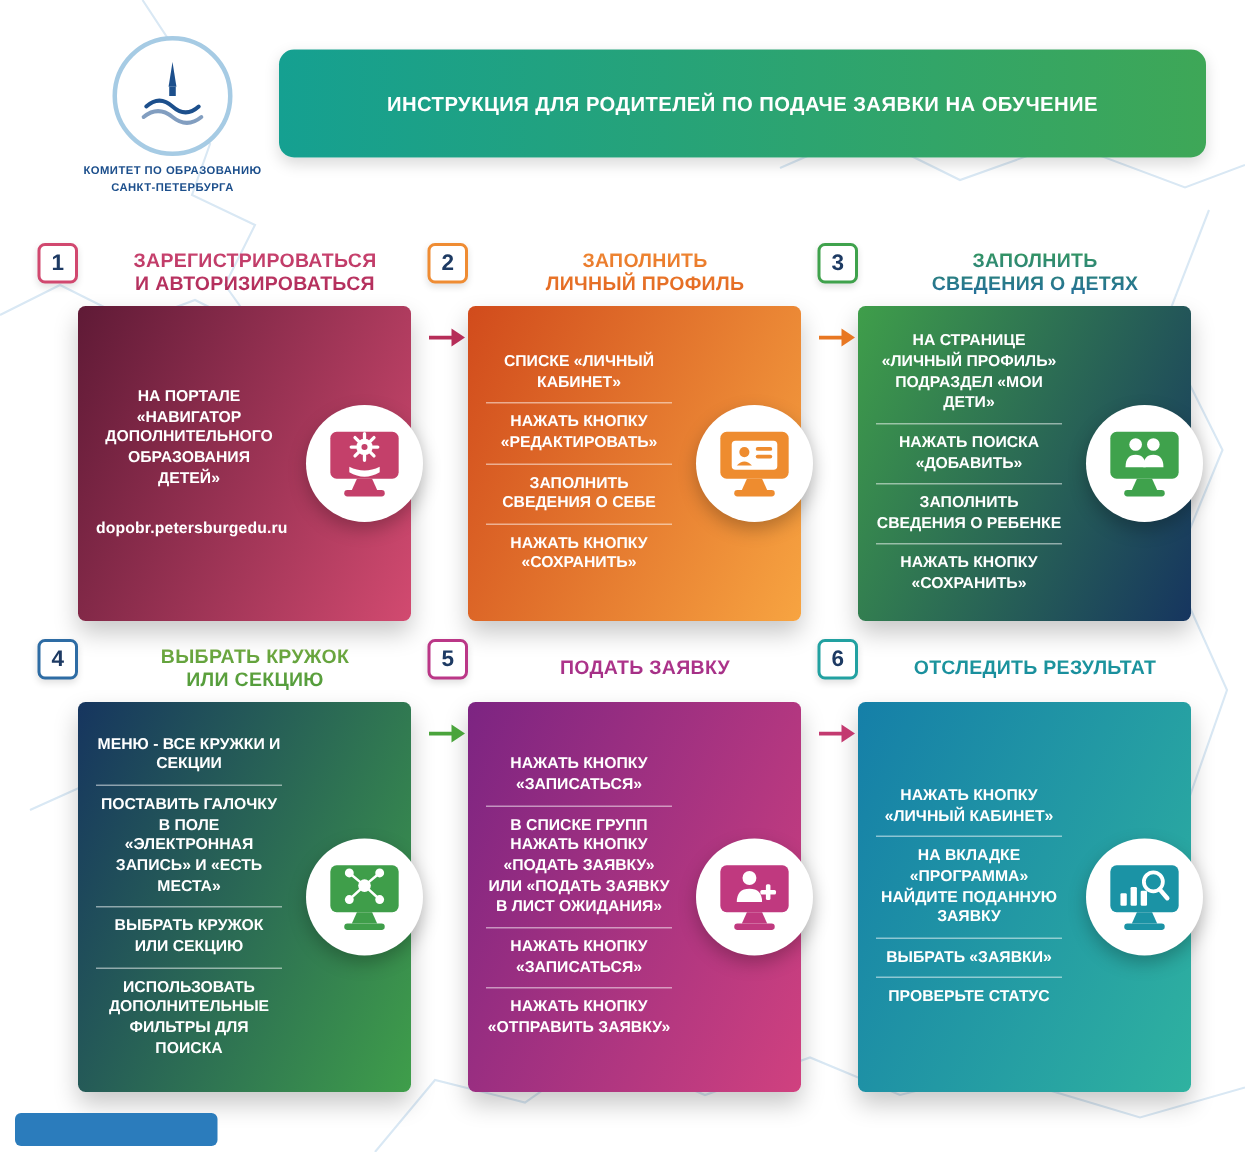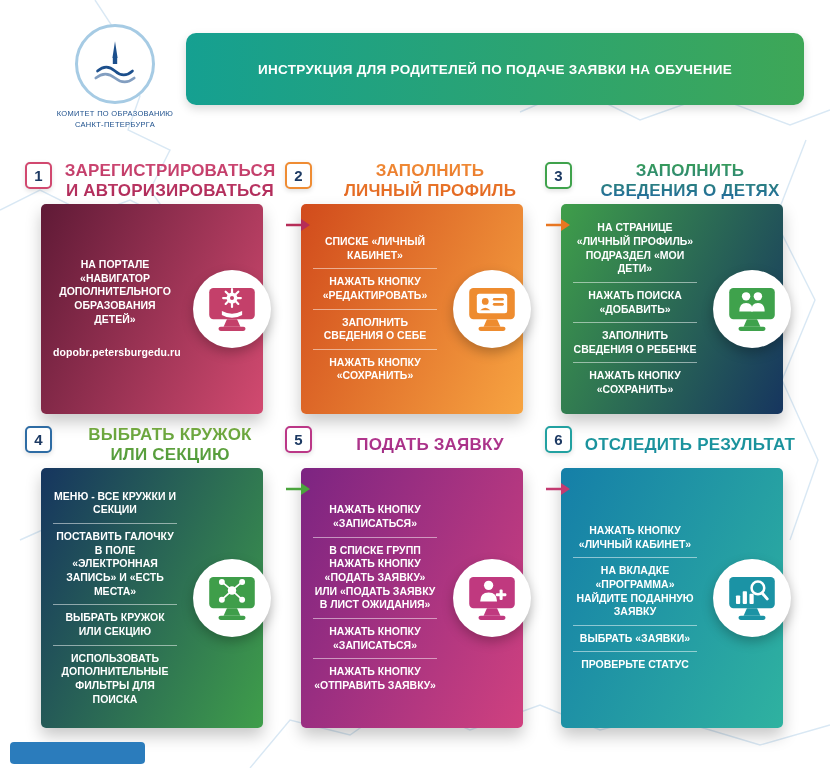--- a/index.html
+++ b/index.html
@@ -9,48 +9,48 @@
   .canvas { position:relative; width:830px; height:768px; background:#fff; overflow:hidden; margin:0 auto; }
 
   .map-bg { position:absolute; inset:0; z-index:0; color:var(--map-color,#d9e8f4); }
   .map-bg path { stroke:currentColor; fill:none; stroke-width:1.4; }
 
   
   .logo { position:absolute; left:45px; top:24px; width:140px; text-align:center; z-index:2; }
   .logo-circle { width:80px; height:80px; margin:0 auto; background:#fff; border:3px solid var(--logo-ring,#a6cbe4);
                  border-radius:50%; display:flex; align-items:center; justify-content:center; }
   .logo-circle svg { width:56px; height:56px; color:var(--logo-color,#1c4f8c); }
-  .logo-text { margin-top:5px; font-size:7.5px; font-weight:normal; color:var(--logo-color,#1c4f8c);
+  .logo-text { margin-top:5px; font-size:7.5px; font-weight:bold; color:var(--logo-color,#1c4f8c);
                line-height:1.4; letter-spacing:.3px; }
 
   
   .banner { position:absolute; left:186px; top:33px; width:618px; height:72px; border-radius:10px;
             background:linear-gradient(90deg, var(--banner-from,#13a08f), var(--banner-to,#3ea75a));
             color:#fff; display:flex; flex-direction:column; align-items:center; justify-content:center; gap:22px;
             text-align:center; font-weight:bold; font-size:13.5px; letter-spacing:.3px; z-index:2;
             box-shadow:0 4px 10px rgba(0,0,0,.15); }
 
   
   .row { position:absolute; left:25px; display:grid; grid-template-columns:repeat(3,260px); z-index:1; }
   .row1 { top:152px; }
   .row2 { top:416px; }
 
   .step { position:relative; width:260px; padding-top:6px; }
   .num { position:absolute; left:0; top:10px; width:27px; height:27px; background:#fff;
          border:2px solid var(--box,#888); border-radius:5px; display:flex; align-items:center; justify-content:center;
          font-weight:bold; font-size:15px; color:#1d3a63; box-shadow:0 2px 5px rgba(0,0,0,.12); }
   .title { margin-left:34px; width:222px; height:46px; display:flex; flex-direction:column; align-items:center;
-           justify-content:center; text-align:center; font-weight:bold; font-size:17px; line-height:1.18;
+           justify-content:center; text-align:center; font-weight:bold; font-size:13px; line-height:1.18;
            color:var(--t2,#333); letter-spacing:.2px; }
   @supports (-webkit-background-clip: text) {
     .title { background:linear-gradient(180deg, var(--t1,#333), var(--t2,#333));
              -webkit-background-clip:text; background-clip:text; -webkit-text-fill-color:transparent; }
   }
 
-  .card { position:relative; margin-left:16px; width:222px; border-radius:5px;
+  .card { position:relative; margin-left:27px; width:222px; border-radius:5px;
           background:linear-gradient(115deg, var(--cfrom,#555), var(--cto,#999));
           box-shadow:0 8px 16px rgba(0,0,0,.22); padding:10px 86px 10px 12px; color:#fff; }
   .row1 .card { height:210px; }
   .row2 .card { height:260px; }
 
   .items { height:100%; display:flex; flex-direction:column; justify-content:center; }
   .items p { font-size:10.5px; font-weight:bold; line-height:1.3; text-align:center;
              padding:6px 0; border-bottom:1px solid rgba(255,255,255,.5); }
   .items p:last-child { border-bottom:none; }
   .card.no-divider .items p { border-bottom:none; padding:10px 0; }

